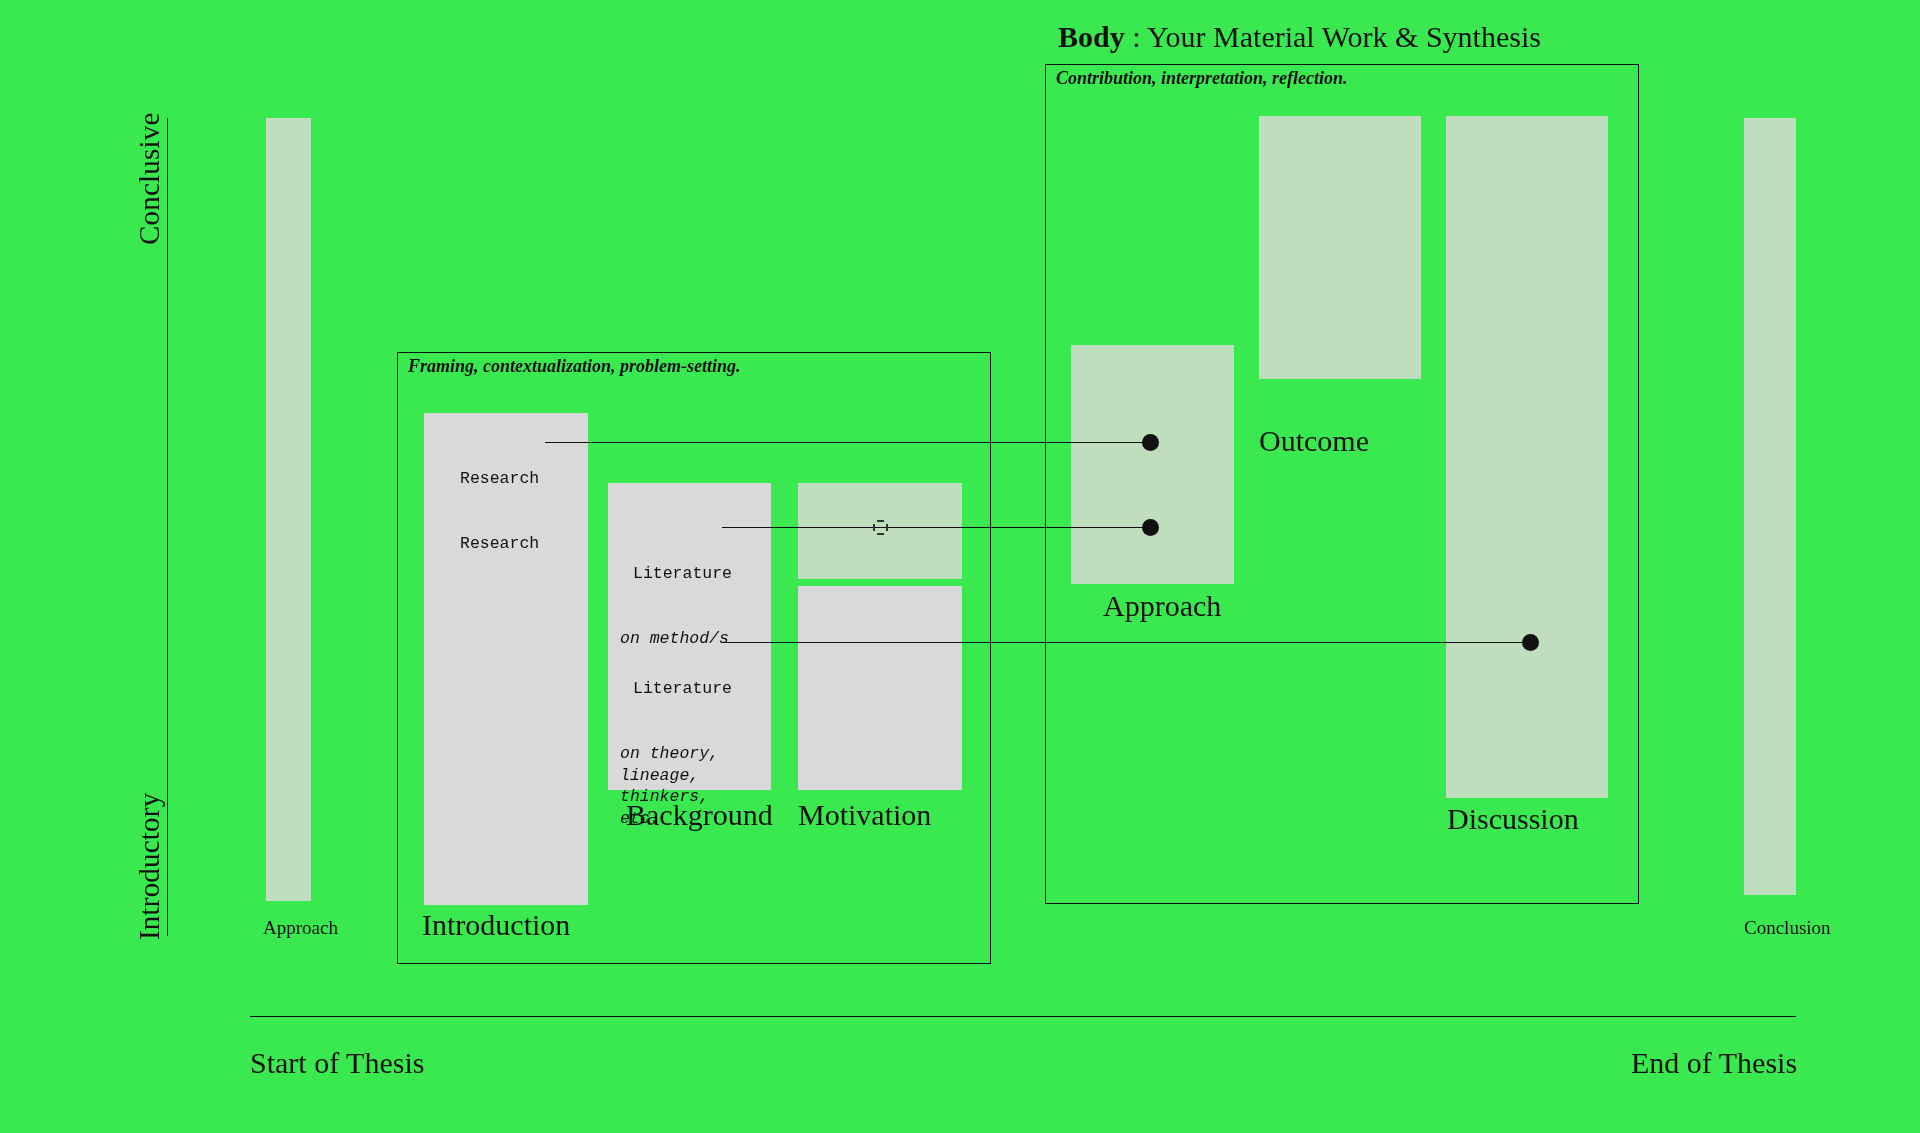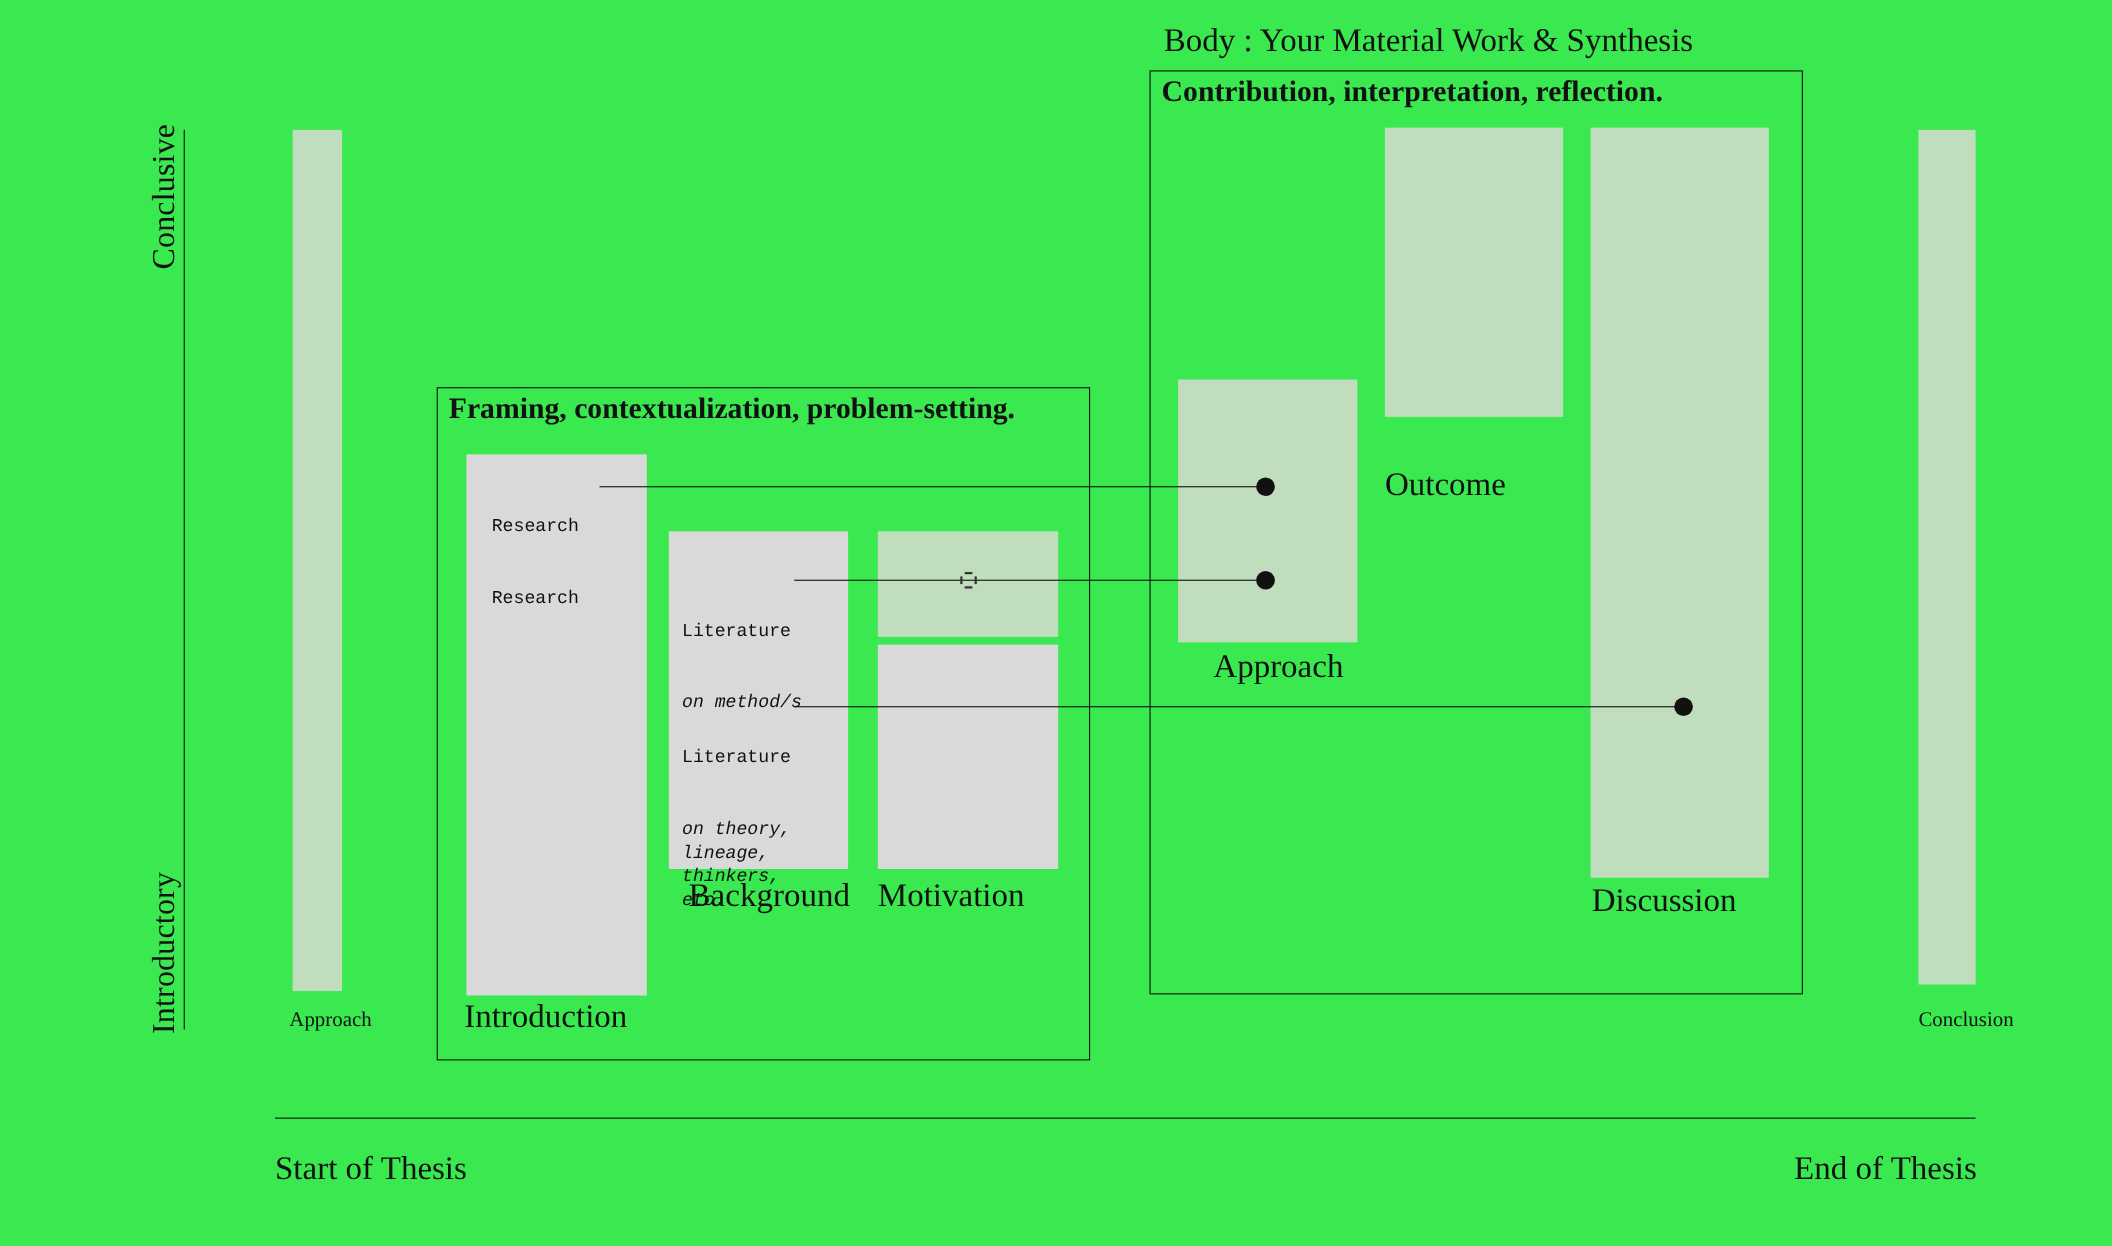--- a/index.html
+++ b/index.html
@@ -70,26 +70,27 @@
     border: 1.6px solid #111;
     box-sizing: border-box;
     background: transparent;
   }
   .group-title {
     position: absolute;
     white-space: nowrap;
     font-size: 30px;
     color: #111;
   }
-  .group-title .strong { font-weight: normal; }
+  .group-title .strong { font-weight: bold; }
   .group-sub {
     position: absolute;
     white-space: nowrap;
+    font-style: italic;
     font-weight: bold;
-    font-size: 27px;
+    font-size: 18px;
     color: #111;
   }
 
   
   .caption {
     position: absolute;
     white-space: nowrap;
     font-size: 30px;
     color: #111;
   }
@@ -100,21 +101,21 @@
   
   .mono-note {
     position: absolute;
     font-family: "Liberation Mono", monospace;
     font-size: 16.5px;
     line-height: 1.32;
     color: #111;
     white-space: pre;
   }
   .mono-note .ital { font-style: italic; display: block; }
-  .mono-note .head { display: block; }
+  .mono-note .head { display: block; margin-left: 13px; }
 
   
   .connector {
     position: absolute;
     height: 0;
     border-top: 1.5px solid #111;
   }
   .dot {
     position: absolute;
     width: 17px;

